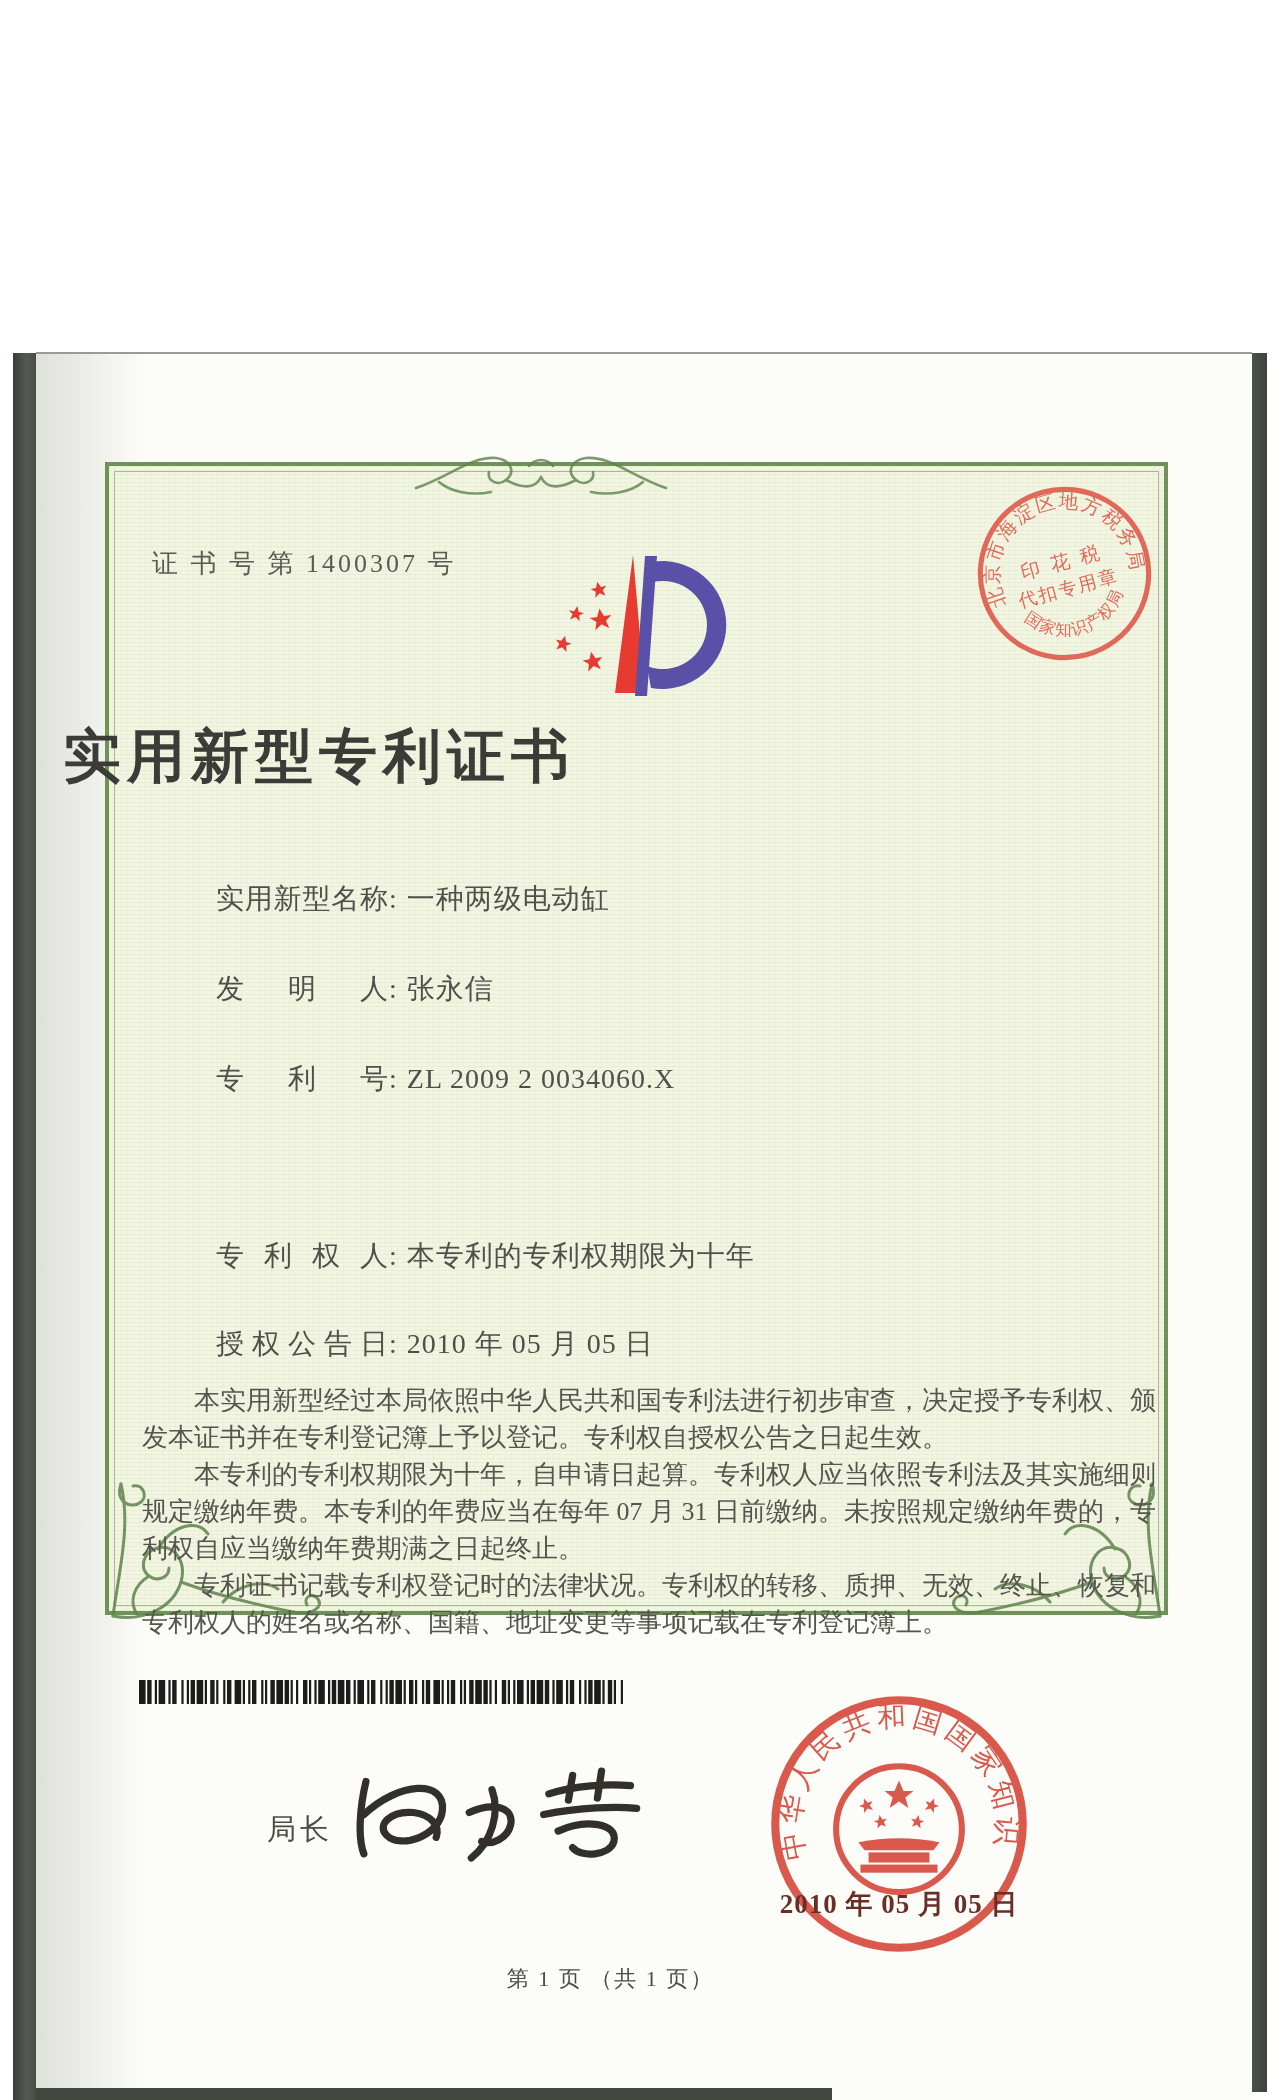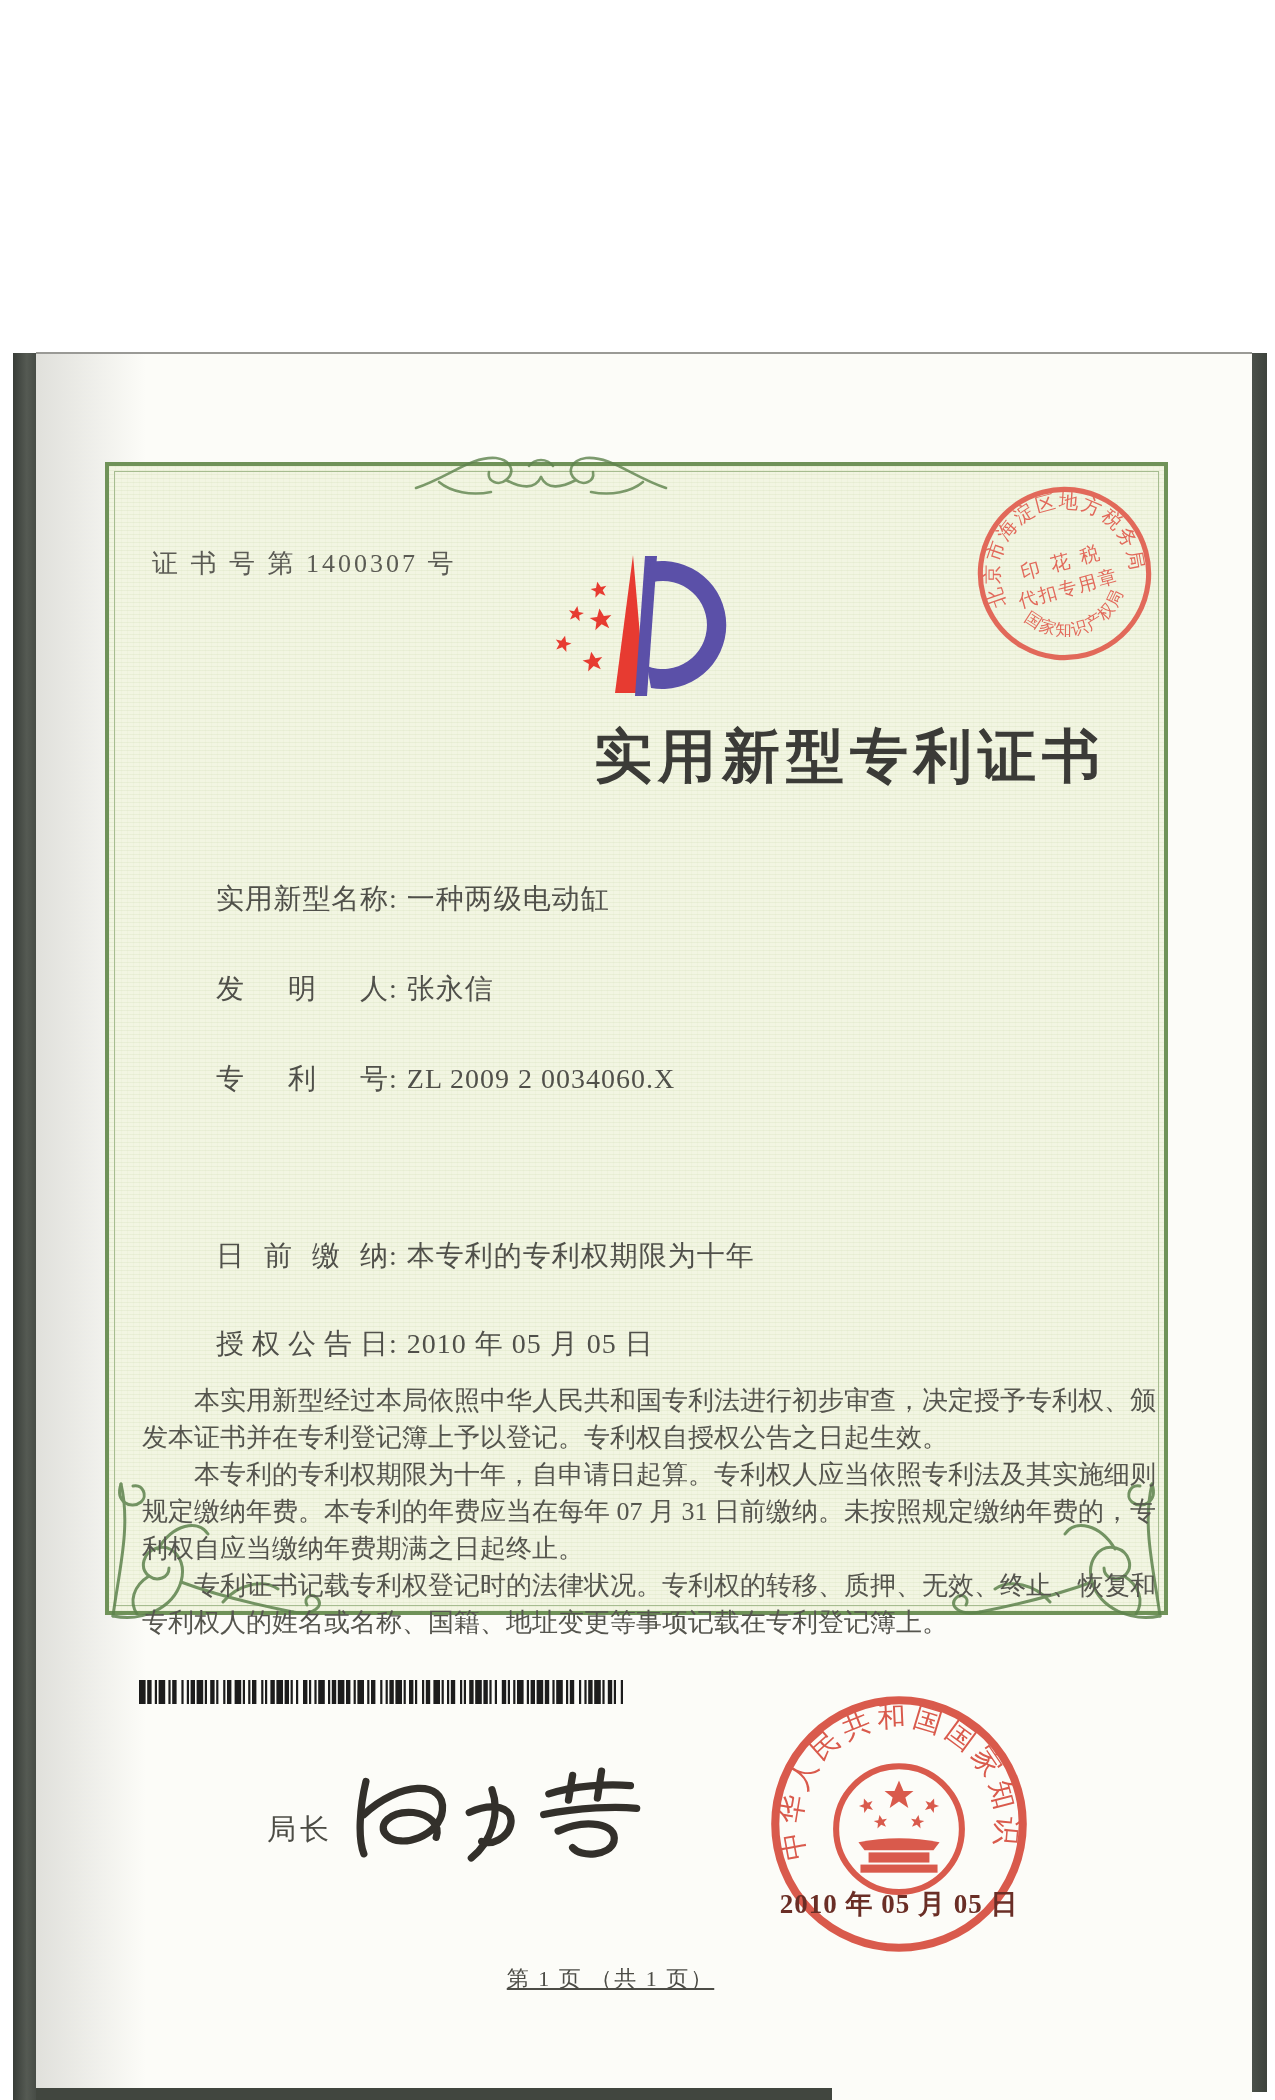--- a/index.html
+++ b/index.html
@@ -18,38 +18,38 @@
   
   .frame{position:absolute;left:105px;top:462px;width:1063px;height:1153px;box-sizing:border-box;
          border:4px solid #6f9258;background:#f2f5e2;
          background-image:repeating-linear-gradient(0deg,rgba(176,198,138,.14) 0 1px,transparent 1px 4px),
                           repeating-linear-gradient(90deg,rgba(200,214,165,.10) 0 1px,transparent 1px 6px);}
   .frame-inner{position:absolute;inset:5px;border:1px solid #a6bc90;pointer-events:none;}
   .ornament{position:absolute;pointer-events:none;}
   
   .cert-no{position:absolute;left:43px;top:80px;font-size:26px;letter-spacing:3px;color:#5b5b54;}
   .logo{position:absolute;left:432px;top:84px;width:200px;height:150px;}
-  .title{position:absolute;left:12px;right:0;top:252px;text-align:right;transform:translateX(-58px);
+  .title{position:absolute;left:12px;right:0;top:252px;text-align:left;transform:translateX(-58px);
          font-size:58px;font-weight:600;color:#3b3b37;letter-spacing:6px;}
   .tax-stamp{position:absolute;left:858px;top:10px;width:195px;height:195px;opacity:.88;}
   .field-row{position:absolute;left:60px;font-size:28px;color:#50504a;white-space:nowrap;}
   .flabel{display:inline-block;width:172px;text-align:justify;text-align-last:justify;margin-left:47px;}
   .fcolon{display:inline-block;margin:0 10px 0 1px;}
   .fvalue{letter-spacing:1px;}
   .body-text{position:absolute;left:33px;top:916px;width:1014px;font-size:26px;line-height:37px;
              color:#55554e;text-align:justify;}
   .body-text p{margin:0;text-indent:2em;}
   .barcode{position:absolute;left:30px;top:1214px;width:488px;height:24px;}
   .sig-label{position:absolute;left:158px;top:1344px;font-size:29px;color:#4c4c45;letter-spacing:4px;}
   .signature{position:absolute;left:228px;top:1284px;width:310px;height:125px;}
   .seal{position:absolute;left:648px;top:1216px;width:284px;height:284px;opacity:.9;}
   .seal-date{position:absolute;left:648px;top:1420px;width:284px;text-align:center;
              font-size:27px;letter-spacing:1px;color:#6a2e26;font-weight:600;}
   .footer{position:absolute;left:8px;right:0;top:1498px;text-align:center;transform:translateX(-30px);
-          font-size:22px;letter-spacing:2px;color:#4c4c46;text-decoration:underline;}
+          font-size:22px;letter-spacing:2px;color:#4c4c46;}
 </style>
 </head>
 <body>
 
 <div class="canvas">
 
   <div class="page-top-line"></div>
   <div class="scan-page"></div>
   <div class="scan-shadow"></div>
   <div class="edge-left"></div>
@@ -138,21 +138,21 @@
     <div class="field-row" style="top:414px">
       <span class="flabel">实用新型名称</span><span class="fcolon">:</span><span class="fvalue">一种两级电动缸</span>
     </div>
     <div class="field-row" style="top:504px">
       <span class="flabel">发明人</span><span class="fcolon">:</span><span class="fvalue">张永信</span>
     </div>
     <div class="field-row" style="top:594px">
       <span class="flabel">专利号</span><span class="fcolon">:</span><span class="fvalue">ZL 2009 2 0034060.X</span>
     </div>
     <div class="field-row" style="top:771px">
-      <span class="flabel">日前缴纳</span><span class="fcolon">:</span><span class="fvalue">本专利的专利权期限为十年</span>
+      <span class="flabel">专利权人</span><span class="fcolon">:</span><span class="fvalue">本专利的专利权期限为十年</span>
     </div>
     <div class="field-row" style="top:859px">
       <span class="flabel">授权公告日</span><span class="fcolon">:</span><span class="fvalue">2010 年 05 月 05 日</span>
     </div>
 
     <div class="body-text">
       <p>本实用新型经过本局依照中华人民共和国专利法进行初步审查，决定授予专利权、颁发本证书并在专利登记簿上予以登记。专利权自授权公告之日起生效。</p>
       <p>本专利的专利权期限为十年，自申请日起算。专利权人应当依照专利法及其实施细则规定缴纳年费。本专利的年费应当在每年 07 月 31 日前缴纳。未按照规定缴纳年费的，专利权自应当缴纳年费期满之日起终止。</p>
       <p>专利证书记载专利权登记时的法律状况。专利权的转移、质押、无效、终止、恢复和专利权人的姓名或名称、国籍、地址变更等事项记载在专利登记簿上。</p>
     </div>

